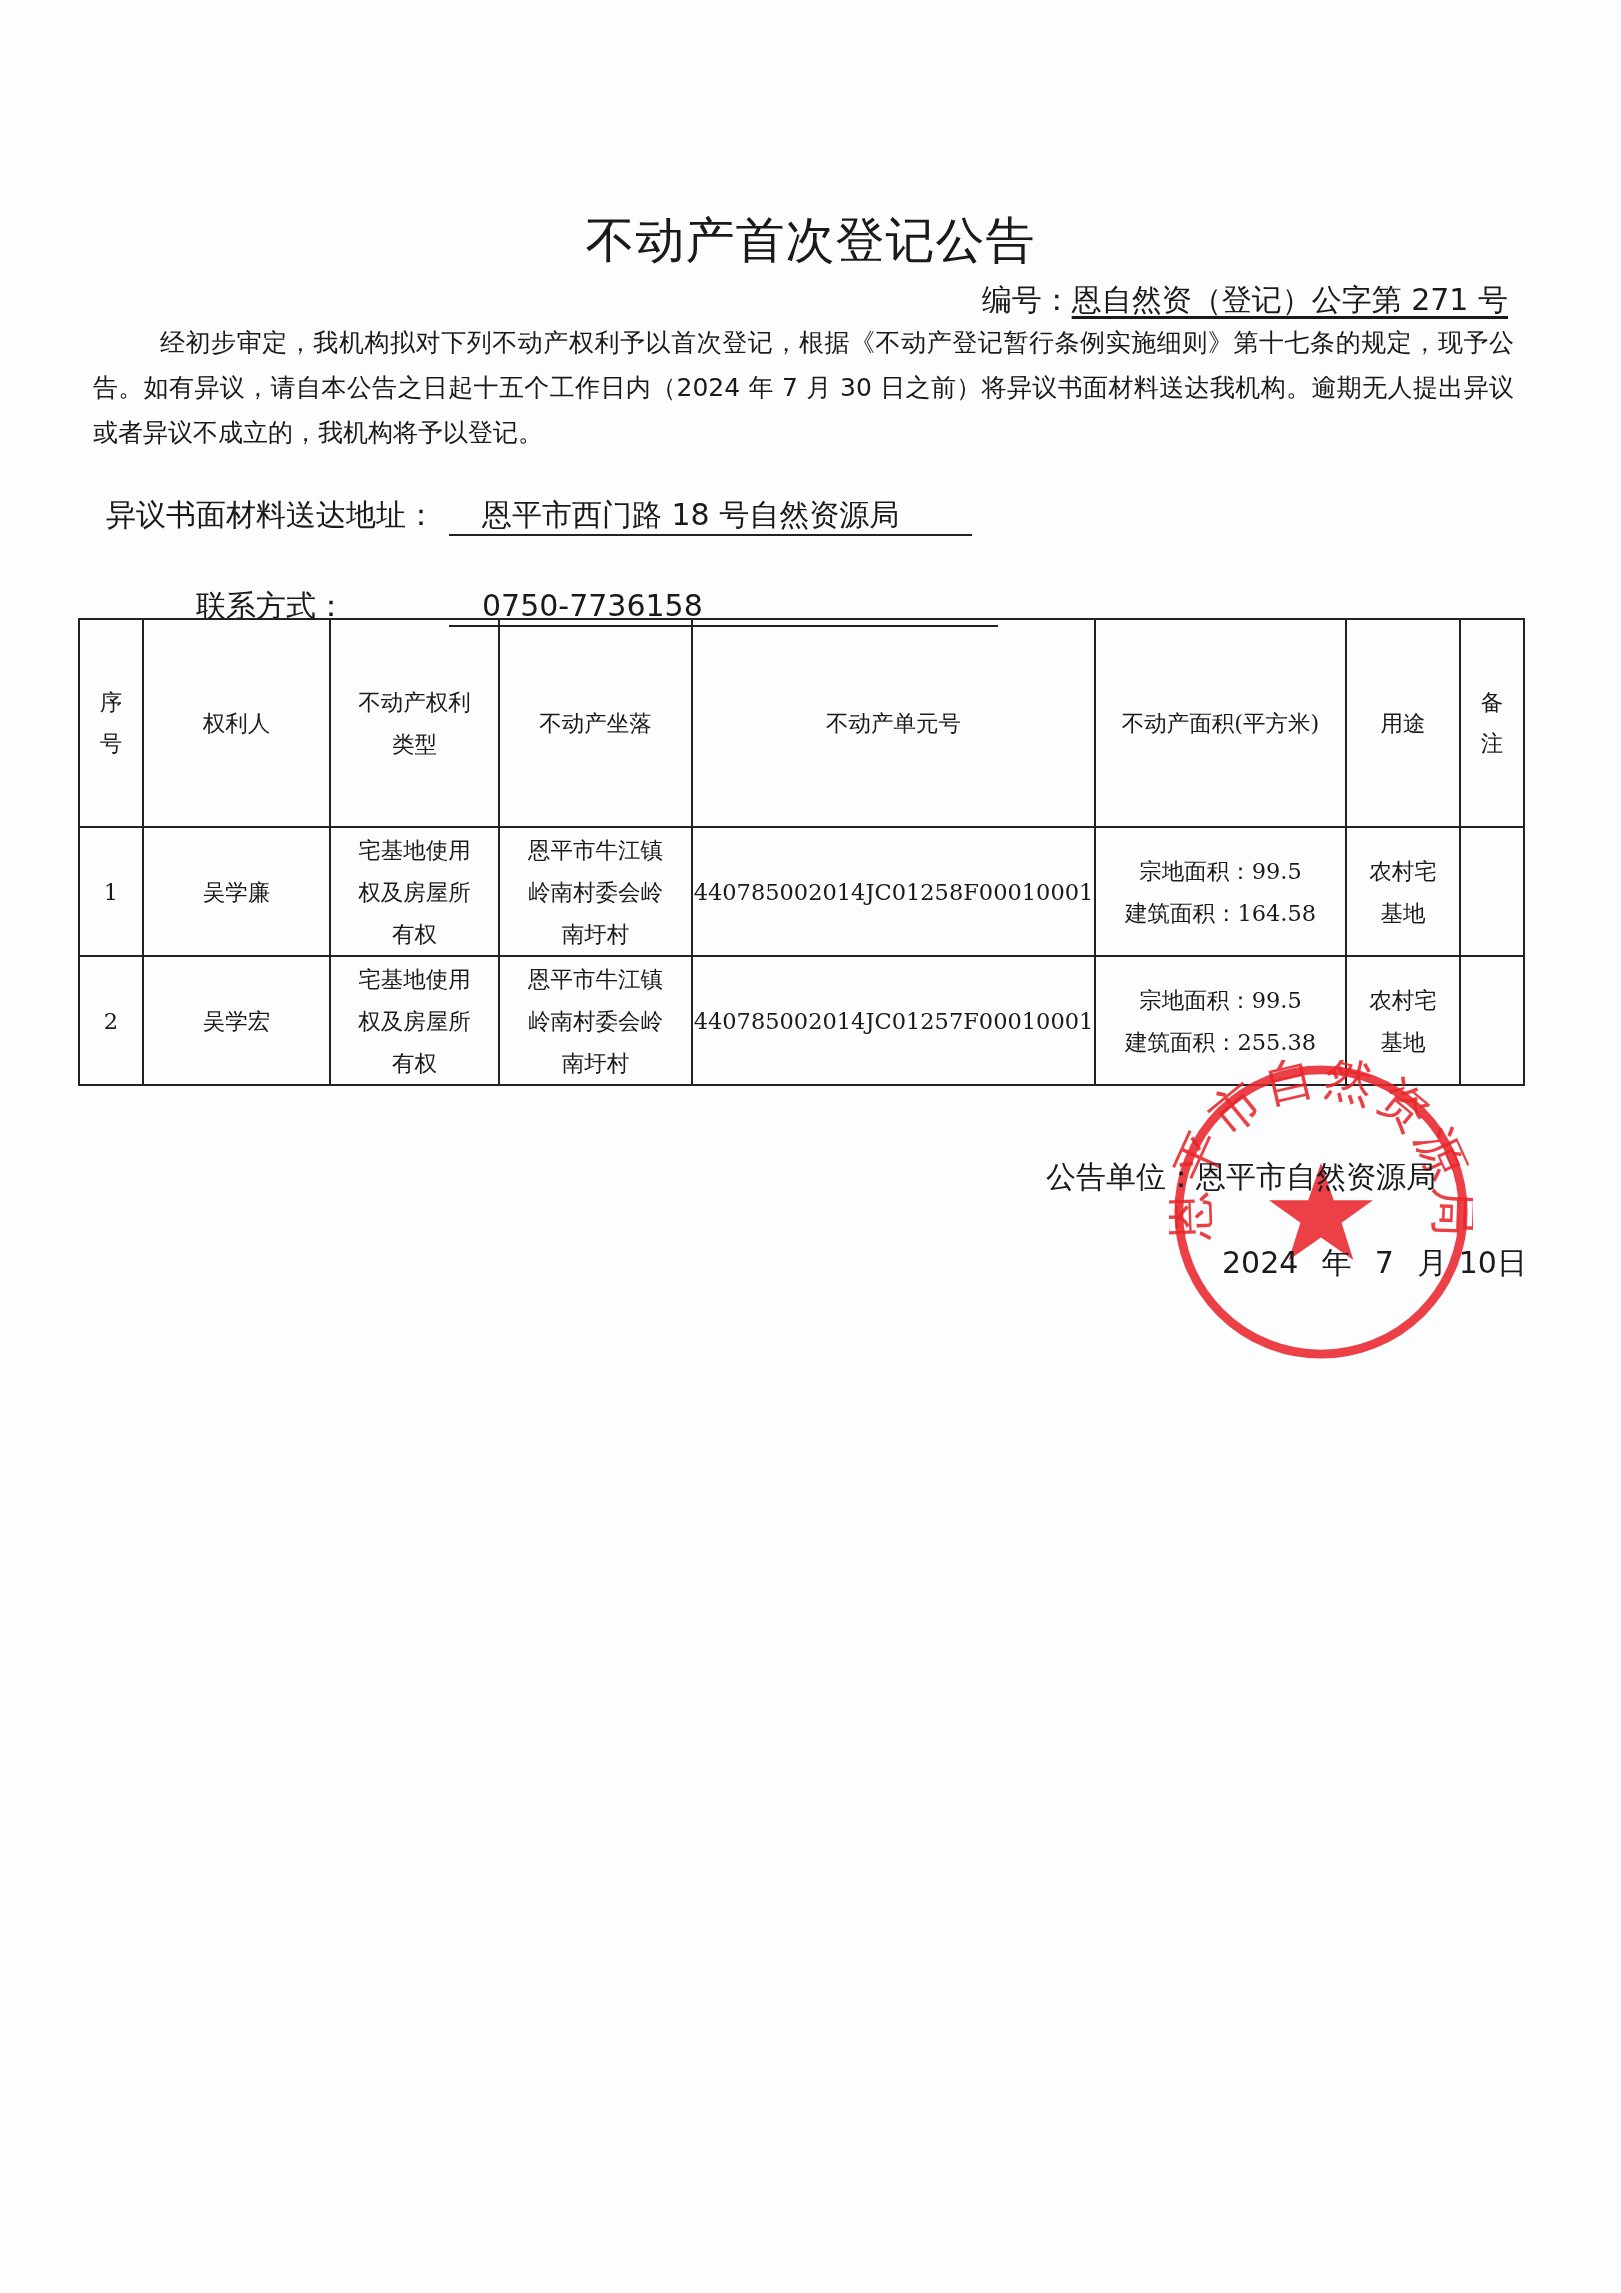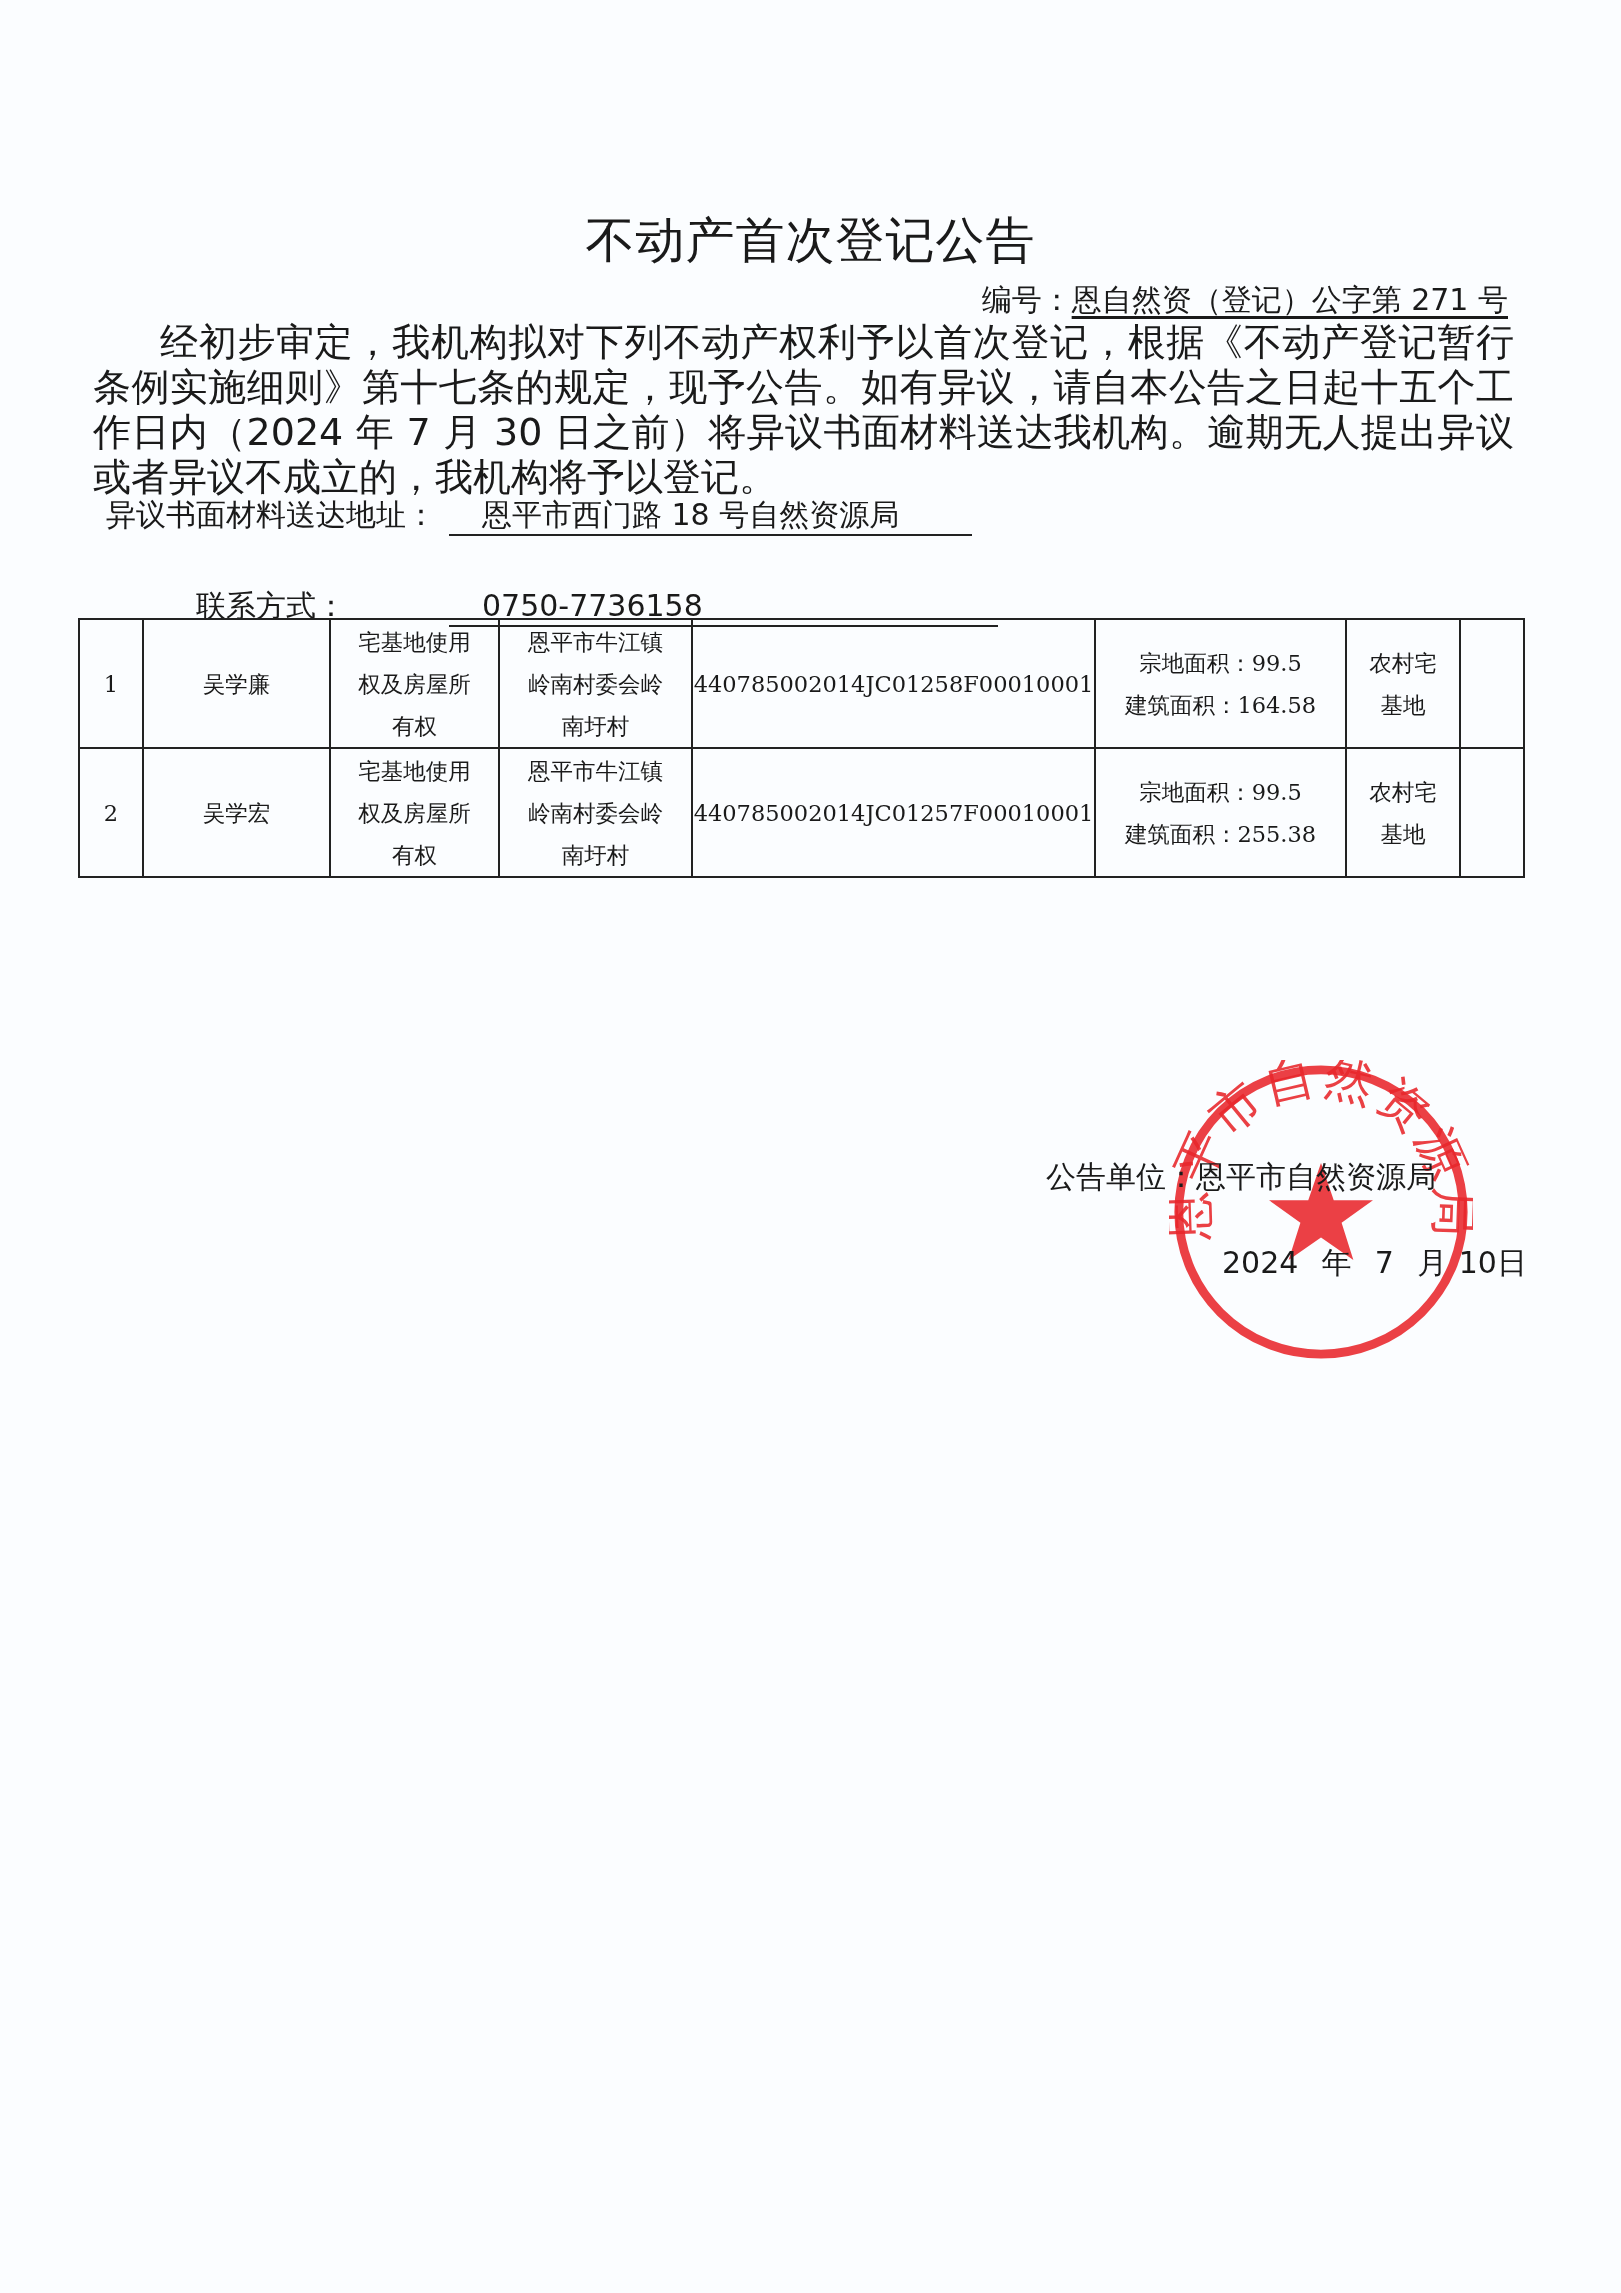--- a/index.html
+++ b/index.html
@@ -20,21 +20,21 @@
   }
   .docno {
     right: 113px; top: 280px;
     font-family: "DejaVu Sans", sans-serif;
     font-size: 30px;
   }
   .docno .val { text-decoration: underline; text-underline-offset: 5.9px; }
   .para {
     left: 93px; width: 1421px; top: 320px;
     font-family: "DejaVu Sans", sans-serif;
-    font-size: 38px; line-height: 45px;
+    font-size: 25px; line-height: 45px;
     text-align: justify;
   }
   .para p { margin: 0; }
   .para .indent { text-indent: 67px; }
   .field {
     font-family: "DejaVu Sans", sans-serif;
     font-size: 30px;
   }
   .field .lbl { display: inline-block; text-align: center; width: 356px; }
   .field .ul {
@@ -96,20 +96,32 @@
     <col style="width:64px">
       <col style="width:187px">
       <col style="width:169px">
       <col style="width:193px">
     <col style="width:403px">
       <col style="width:251px">
       <col style="width:114px">
       <col style="width:64px">
   </colgroup>
   <tbody>
+      <tr class="hdr">
+    <td><span class="narrow">序号</span></td>
+    <td>权利人</td>
+    <td>
+          <div style="width:125px;margin:auto;">不动产权利类型</div>
+        </td>
+    <td>不动产坐落</td>
+    <td>不动产单元号</td>
+    <td>不动产面积(平方米)</td>
+    <td>用途</td>
+    <td><span class="narrow">备注</span></td>
+  </tr>
   <tr class="row">
     <td>1</td>
     <td>吴学廉</td>
     <td>
           <div style="width:122px;margin:auto;">宅基地使用权及房屋所有权</div>
         </td>
     <td>
           <div style="width:145px;margin:auto;">恩平市牛江镇岭南村委会岭南圩村</div>
         </td>
     <td>440785002014JC01258F00010001</td>

